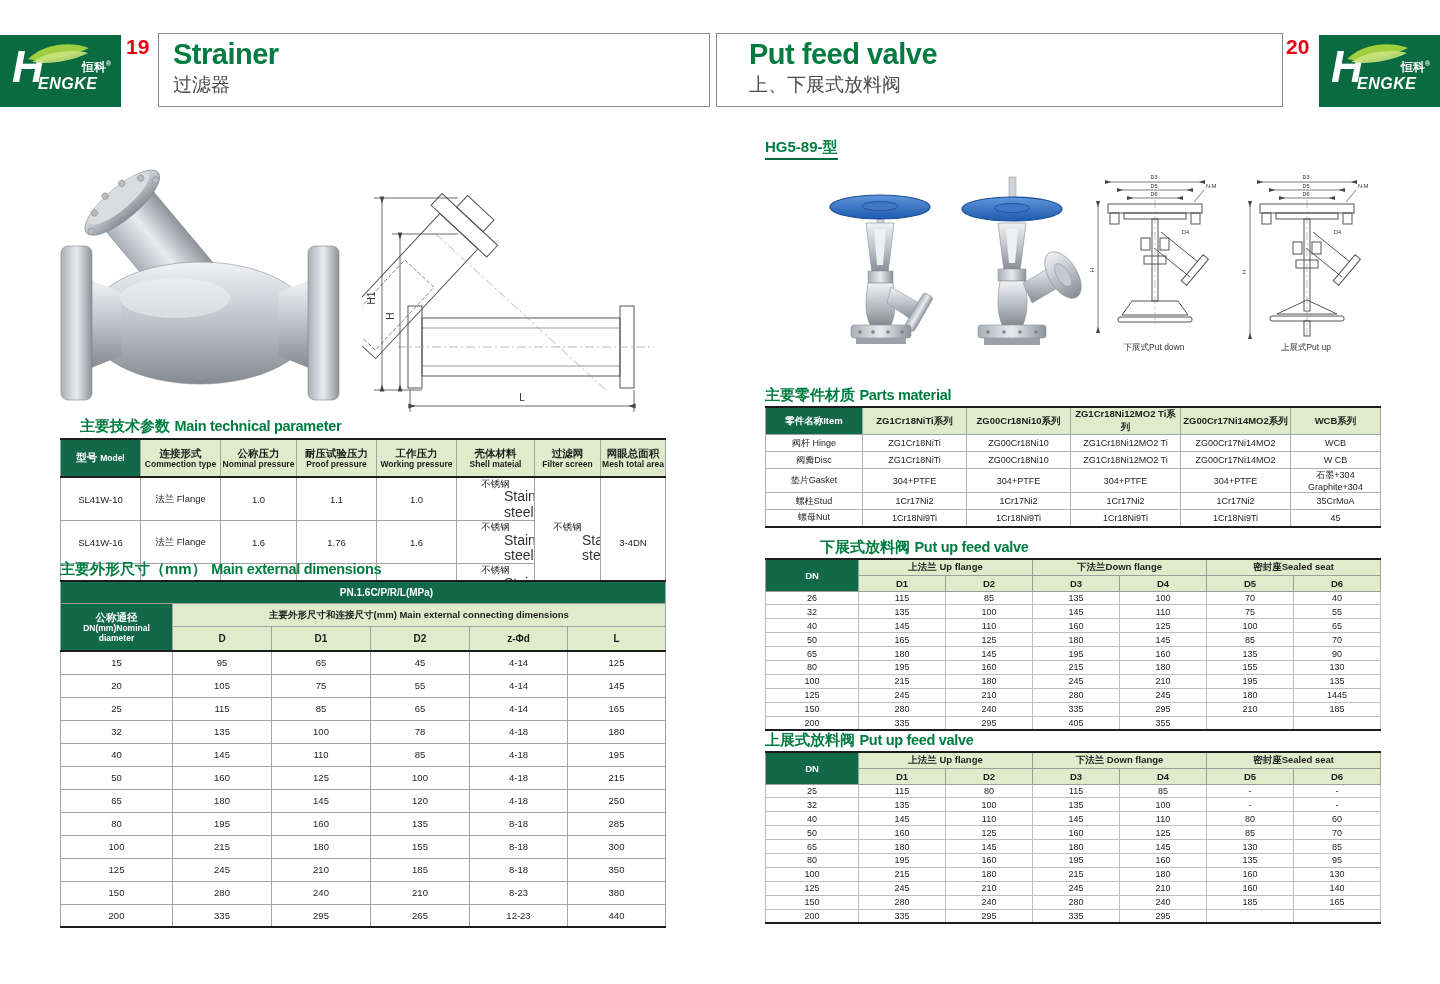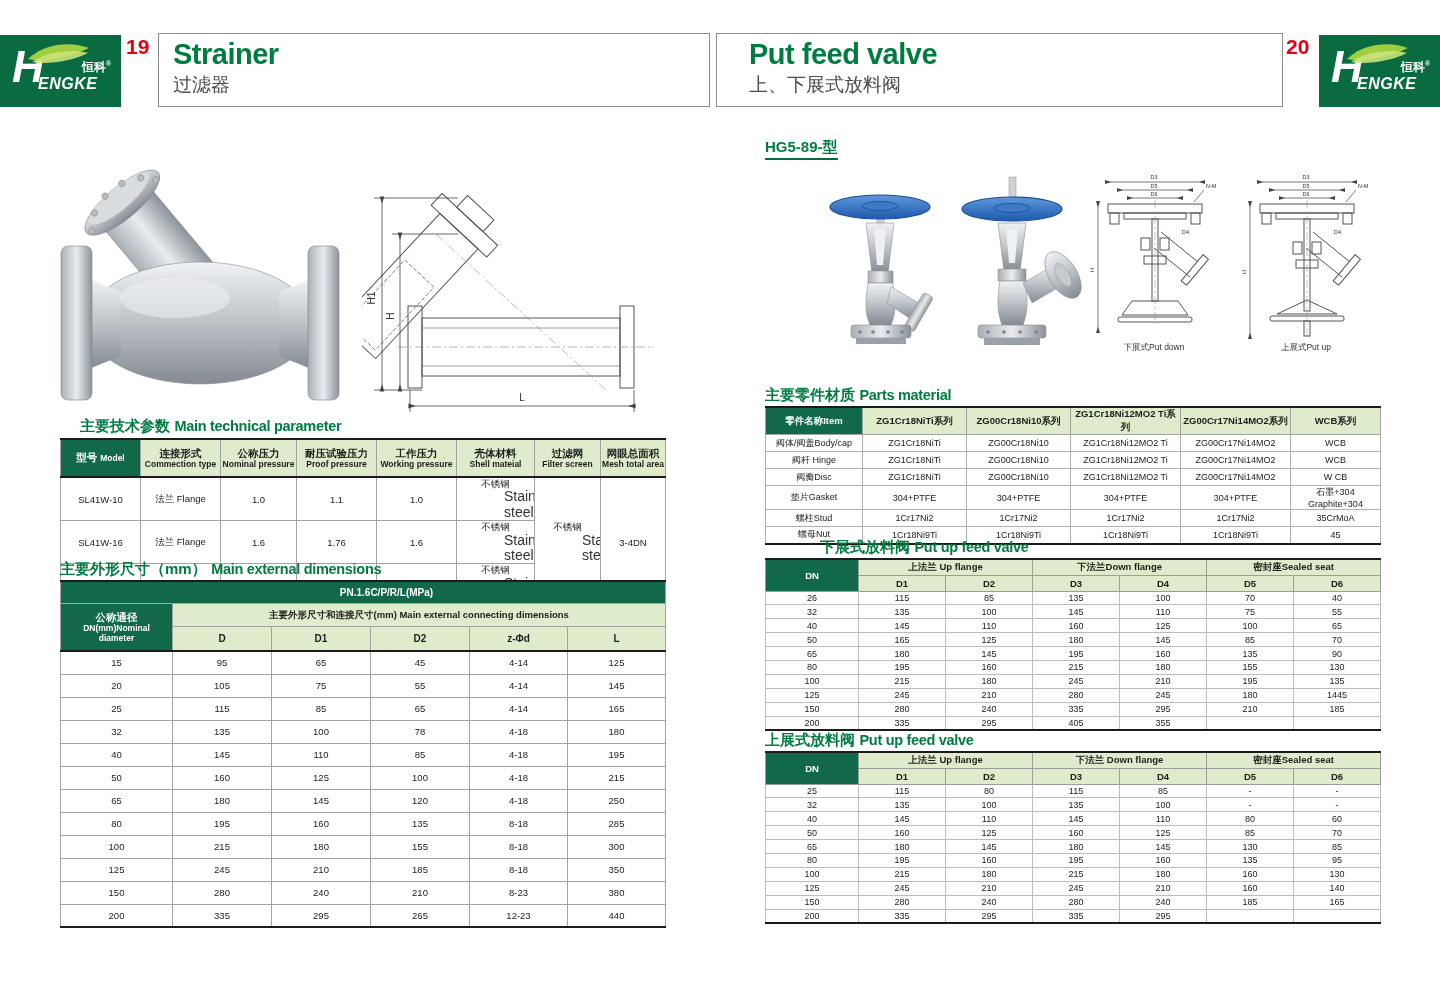--- a/index.html
+++ b/index.html
@@ -544,28 +544,20 @@
       <th class="dk">零件名称Item</th>
       <th class="lt">ZG1Cr18NiTi系列</th>
       <th class="lt">ZG00Cr18Ni10系列</th>
       <th class="lt">ZG1Cr18Ni12MO2 Ti系列</th>
       <th class="lt">ZG00Cr17Ni14MO2系列</th>
       <th class="lt">WCB系列</th>
     </tr>
   </thead>
   <tbody>
       <tr>
-        <td>阀体/阀盖Body/cap</td>
-        <td>ZG1Cr18NiTi</td>
-        <td>ZG00Cr18Ni10</td>
-        <td>ZG1Cr18Ni12MO2 Ti</td>
-        <td>ZG00Cr17Ni14MO2</td>
-        <td>WCB</td>
-      </tr>
-      <tr>
         <td>阀杆 Hinge</td>
         <td>ZG1Cr18NiTi</td>
         <td>ZG00Cr18Ni10</td>
         <td>ZG1Cr18Ni12MO2 Ti</td>
         <td>ZG00Cr17Ni14MO2</td>
         <td>WCB</td>
       </tr>
       <tr>
         <td>阀瓣Disc</td>
         <td>ZG1Cr18NiTi</td>

